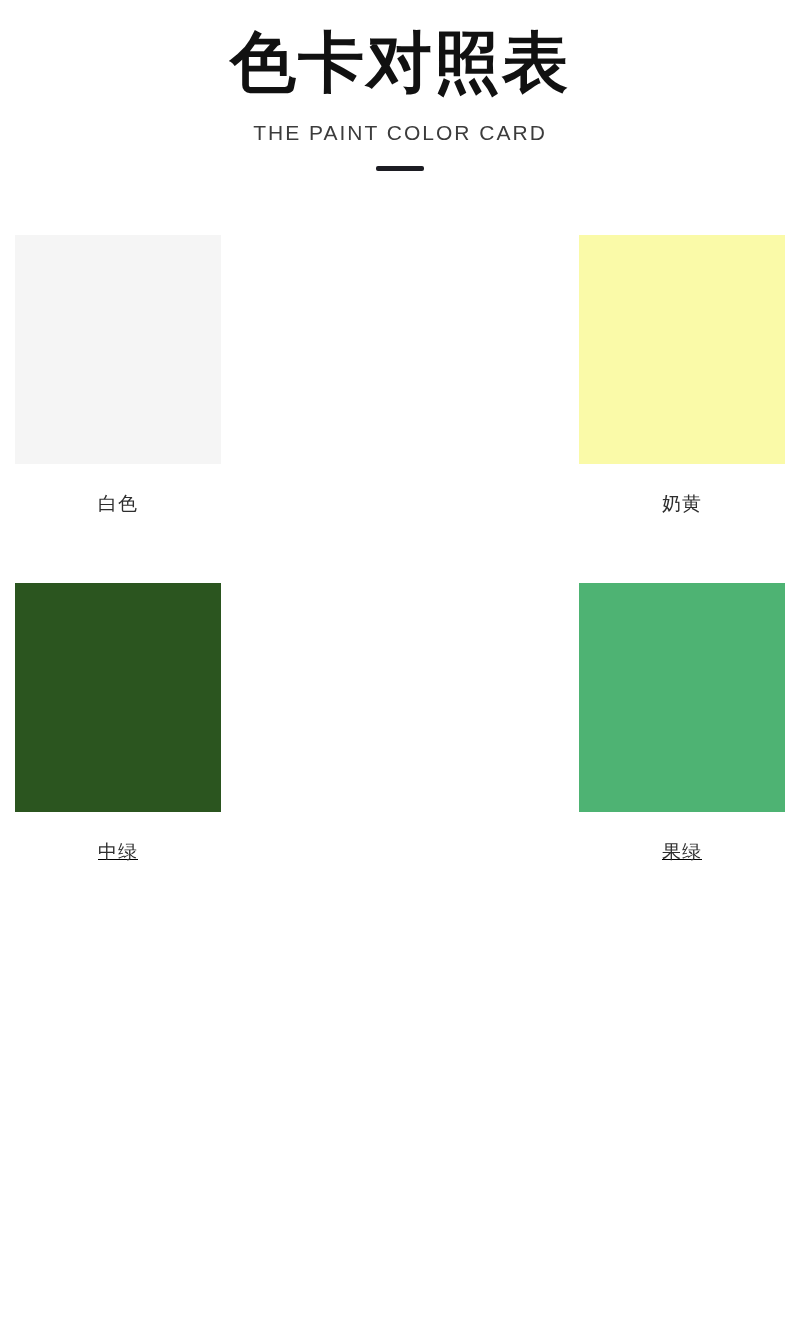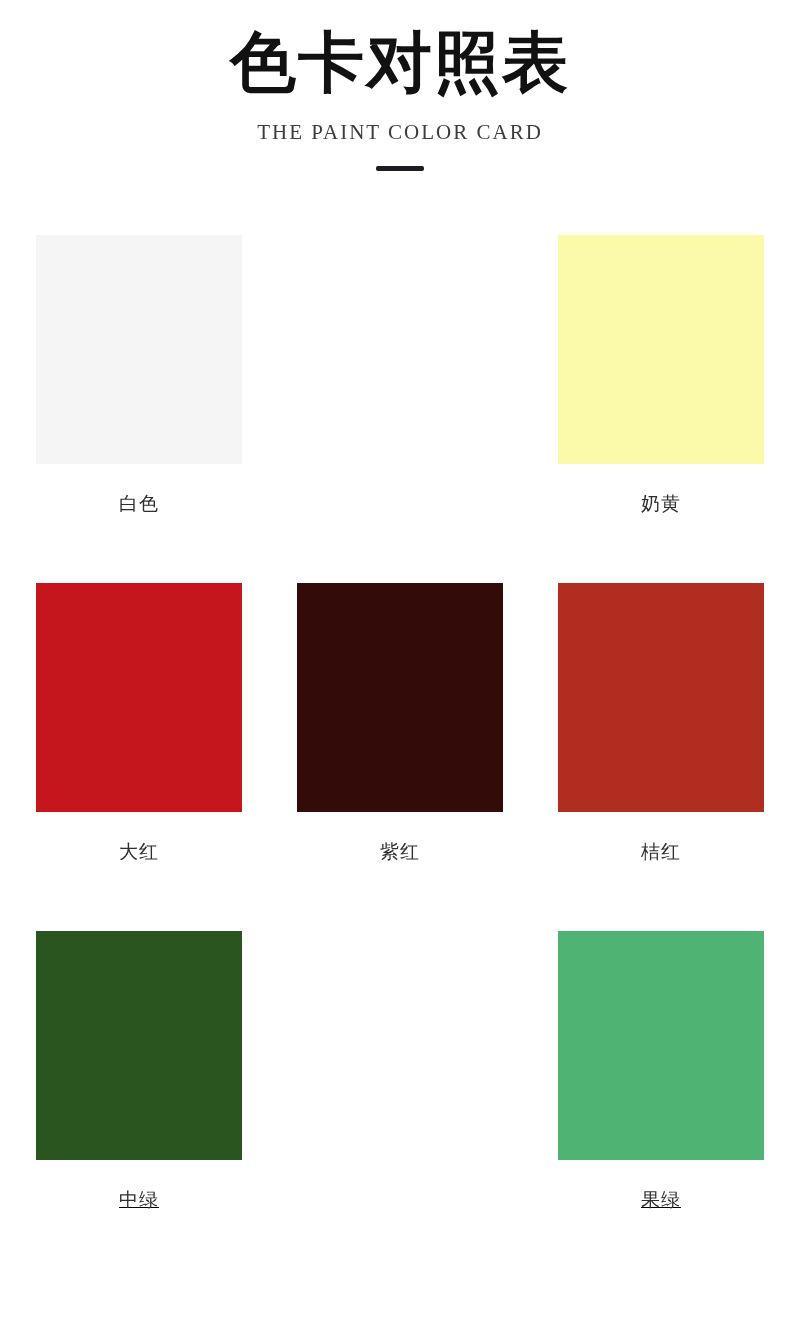--- a/index.html
+++ b/index.html
@@ -33,21 +33,21 @@
     font-family: "DejaVu Sans", "Liberation Sans", sans-serif;
     font-size: 66px;
     line-height: 78px;
     font-weight: 700;
     color: #111111;
     letter-spacing: 2px;
   }
 
   .sub-title {
     margin: 18px 0 0 0;
-    font-family: Liberation Serif, serif;
+    font-family: Liberation Sans, sans-serif;
     font-size: 21px;
     line-height: 25px;
     font-weight: 400;
     color: #3c3c3c;
     letter-spacing: 2.0px;
   }
 
   .divider-wrap {
     margin-top: 20px;
     height: 6px;
@@ -59,21 +59,21 @@
   .divider-bar {
     width: 48px;
     height: 5px;
     background: #1c1c22;
     border-radius: 2px;
   }
 
   
   .grid {
     margin-top: 64px;
-    padding: 0 36px;
+    padding: 0 15px;
     box-sizing: border-box;
     display: flex;
     flex-direction: column;
     row-gap: 0;
   }
 
   .grid-row {
     display: flex;
     justify-content: space-between;
     margin-bottom: 69px;
@@ -127,34 +127,20 @@
       <div class="swatch-cell">
         <div class="swatch-chip" style="background-color: rgb(245, 245, 245);"></div>
         <div class="swatch-label">白色</div>
       </div>
       <div class="swatch-cell">
         <div class="swatch-chip" style="background-color: rgb(250, 250, 168);"></div>
         <div class="swatch-label">奶黄</div>
       </div>
     </div>
 
-    <div class="grid-row">
-      <div class="swatch-cell">
-        <div class="swatch-chip" style="background-color: rgb(196, 22, 28);"></div>
-        <div class="swatch-label">大红</div>
-      </div>
-      <div class="swatch-cell">
-        <div class="swatch-chip" style="background-color: rgb(51, 12, 10);"></div>
-        <div class="swatch-label">紫红</div>
-      </div>
-      <div class="swatch-cell">
-        <div class="swatch-chip" style="background-color: rgb(176, 45, 32);"></div>
-        <div class="swatch-label">桔红</div>
-      </div>
-    </div>
 
     <div class="grid-row">
       <div class="swatch-cell">
         <div class="swatch-chip" style="background-color: rgb(43, 85, 31);"></div>
         <div class="swatch-label">中绿</div>
       </div>
       <div class="swatch-cell">
         <div class="swatch-chip" style="background-color: rgb(78, 179, 115);"></div>
         <div class="swatch-label">果绿</div>
       </div>

